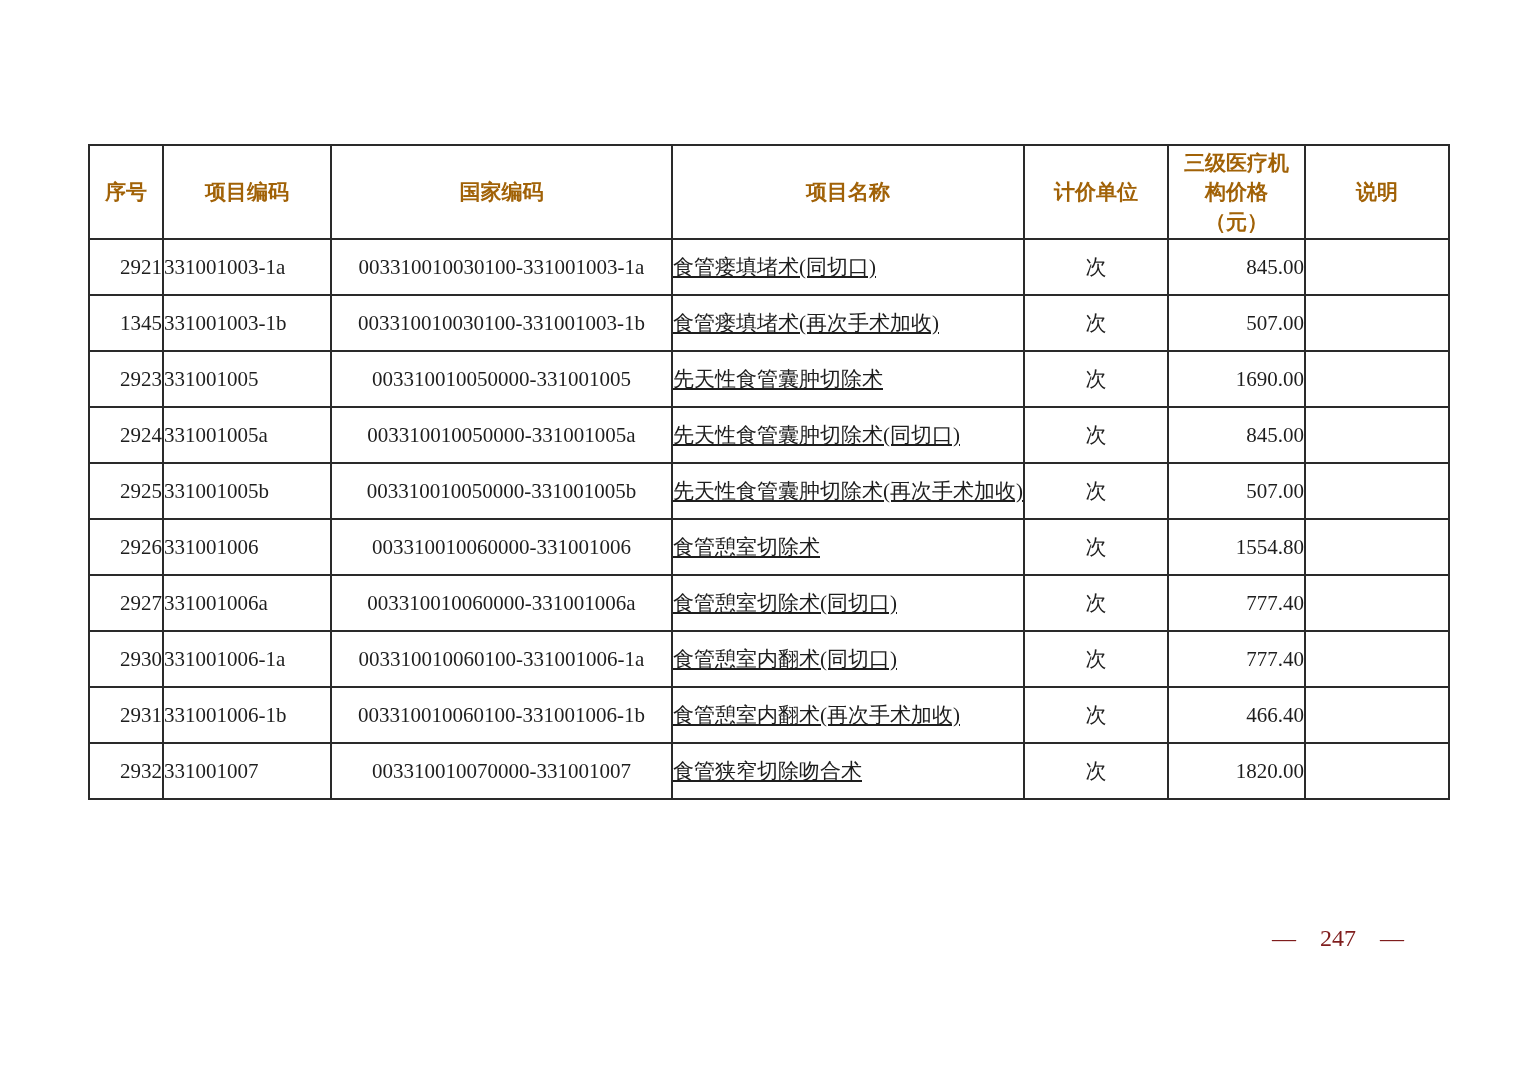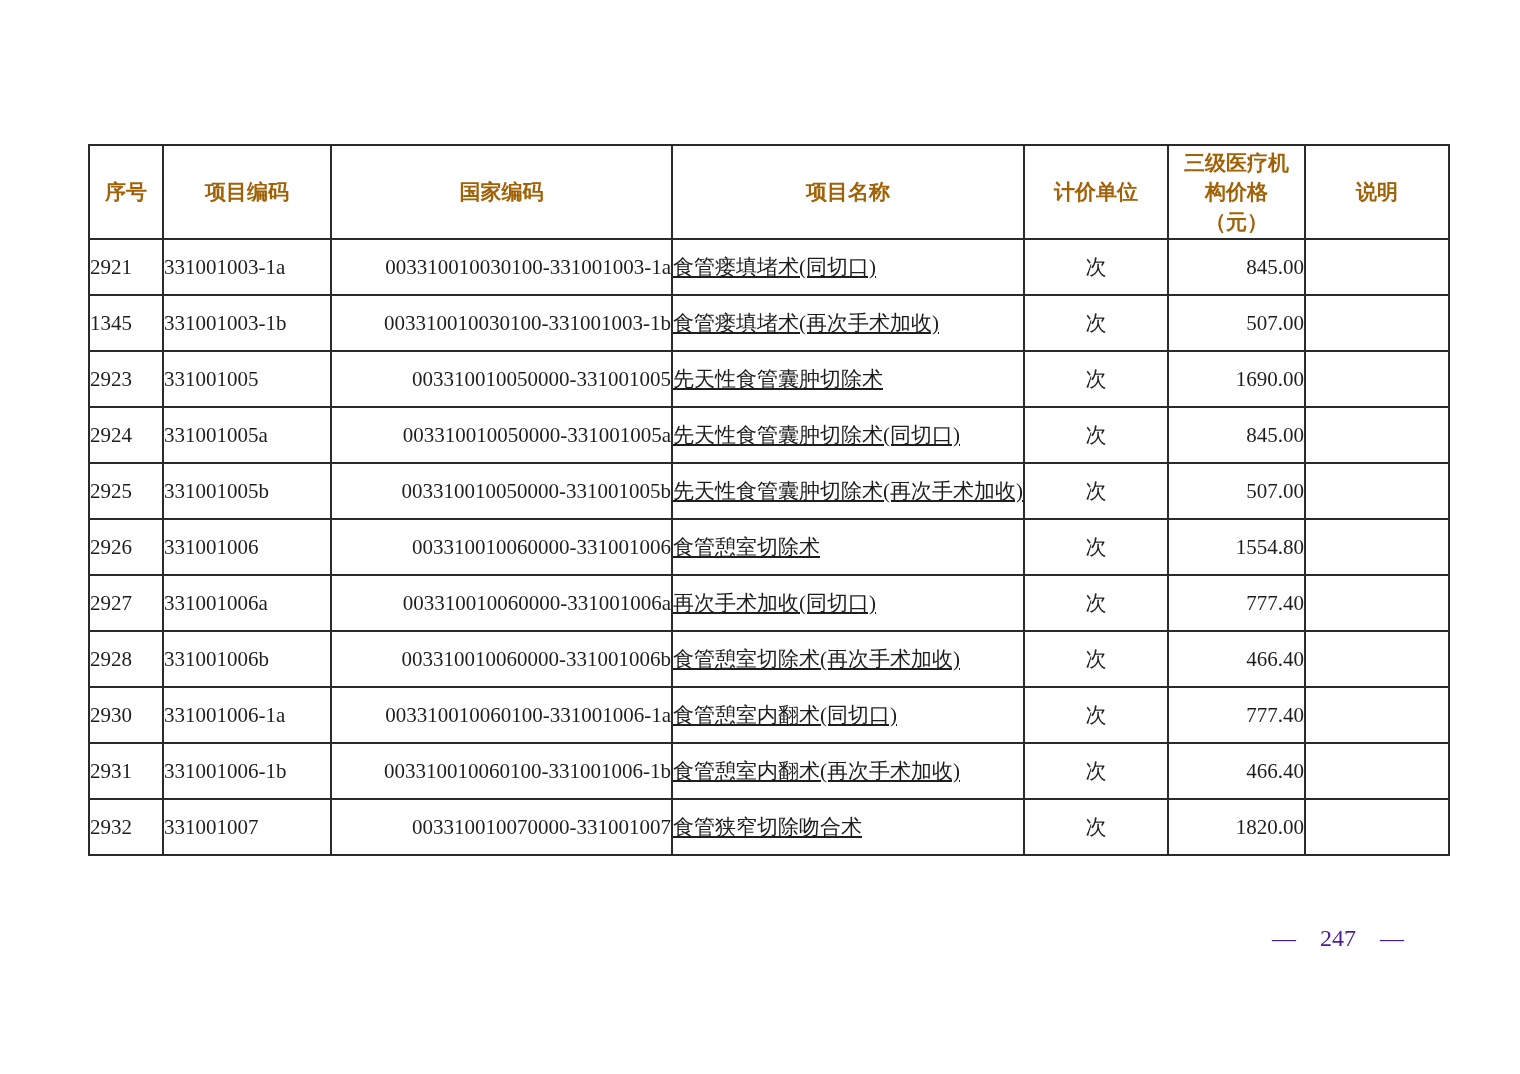--- a/index.html
+++ b/index.html
@@ -39,34 +39,34 @@
     height: 60px;
     text-align: center;
     line-height: 1.4;
     padding: 2px 6px;
   }
   .price-table tbody td {
     height: 56px;
     font-size: 21px;
     line-height: 1.2;
   }
-  .c-seq   { text-align: left; }
+  .c-seq   { text-align: right; }
   .c-code  { text-align: left; padding-left: 5px; margin-top: 11px; }
-  .c-ncode { text-align: right; padding-left: 5px; }
+  .c-ncode { text-align: center; padding-left: 5px; }
   .c-name  { text-align: left; padding-left: 4px; text-decoration: underline; }
   .c-unit  { text-align: center; }
   .c-price { text-align: right; }
   .c-note  { text-align: center; }
   .page-number {
     position: absolute;
     left: 1272px;
     top: 925px;
     font-family: "Liberation Serif", serif;
     font-size: 24px;
-    color: #4c1d95;
+    color: #7f1d1d;
     word-spacing: 18px;
     white-space: nowrap;
   }
 </style>
 </head>
 <body>
 
 <table class="price-table">
   <colgroup>
     <col style="width:74px">
@@ -140,32 +140,23 @@
       <td class="c-ncode">003310010060000-331001006</td>
       <td class="c-name">食管憩室切除术</td>
       <td class="c-unit">次</td>
       <td class="c-price">1554.80</td>
       <td class="c-note"></td>
     </tr>
     <tr>
       <td class="c-seq">2927</td>
       <td class="c-code">331001006a</td>
       <td class="c-ncode">003310010060000-331001006a</td>
-      <td class="c-name">再次手术加收(同切口)</td>
+      <td class="c-name">食管憩室切除术(同切口)</td>
       <td class="c-unit">次</td>
       <td class="c-price">777.40</td>
-      <td class="c-note"></td>
-    </tr>
-    <tr>
-      <td class="c-seq">2928</td>
-      <td class="c-code">331001006b</td>
-      <td class="c-ncode">003310010060000-331001006b</td>
-      <td class="c-name">食管憩室切除术(再次手术加收)</td>
-      <td class="c-unit">次</td>
-      <td class="c-price">466.40</td>
       <td class="c-note"></td>
     </tr>
     <tr>
       <td class="c-seq">2930</td>
       <td class="c-code">331001006-1a</td>
       <td class="c-ncode">003310010060100-331001006-1a</td>
       <td class="c-name">食管憩室内翻术(同切口)</td>
       <td class="c-unit">次</td>
       <td class="c-price">777.40</td>
       <td class="c-note"></td>

